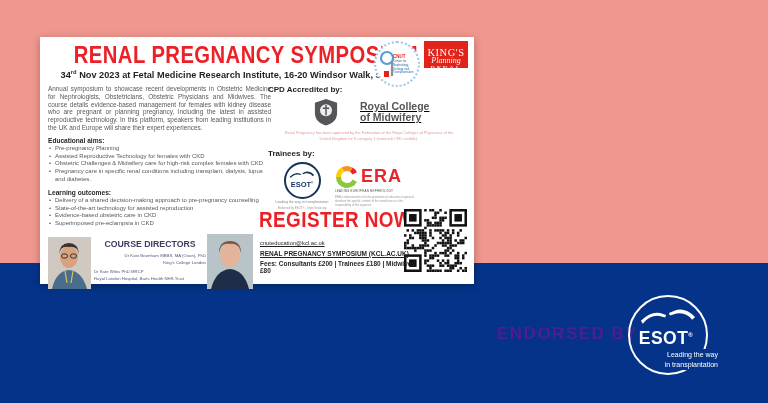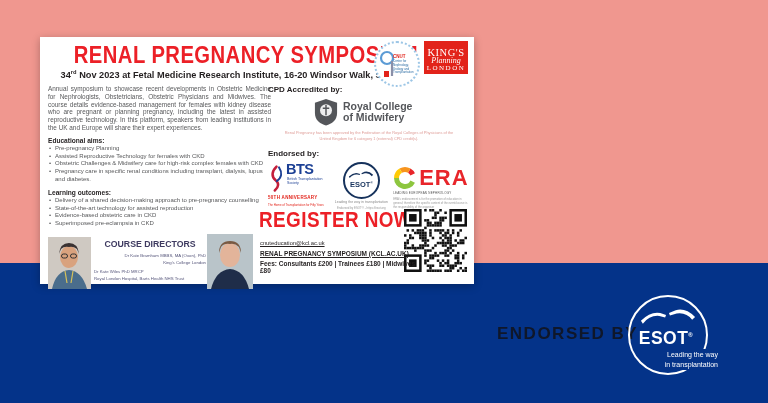--- a/index.html
+++ b/index.html
@@ -16,21 +16,21 @@
          font-weight:bold;font-size:23px;letter-spacing:.5px;transform:scaleX(.88);transform-origin:center top;white-space:nowrap;}
   .subtitle{position:absolute;left:14px;top:32px;width:330px;text-align:center;color:var(--ink);
          font-weight:bold;font-size:9.6px;transform:scaleX(.96);transform-origin:center top;white-space:nowrap;}
   .subtitle sup{font-size:6px;}
   .cnut{position:absolute;left:334px;top:4px;width:42px;height:42px;border-radius:50%;
         border:2px dotted #9CC6E6;background:#fff;}
   .cnut svg{position:absolute;left:3px;top:6px;}
   .cnut-abbr{position:absolute;left:17px;top:11px;font-size:4.5px;font-weight:bold;color:var(--kclred);}
   .cnut-name{position:absolute;left:17px;top:17px;width:22px;font-size:3px;line-height:1.25;color:#2E6DA4;}
   .cnut-sq{position:absolute;left:8px;top:28px;width:5px;height:6px;background:var(--kclred);}
-  .kcl{position:absolute;left:384px;top:4px;width:44px;height:33px;background:var(--kclred);color:#fff;
+  .kcl{position:absolute;left:384px;top:4px;width:44px;height:27px;background:var(--kclred);color:#fff;
        text-align:center;font-family:"Liberation Serif",serif;}
   .kcl1{font-size:10.5px;letter-spacing:.5px;margin-top:6px;}
   .kcl2{font-size:8px;font-style:italic;margin-top:-2px;}
   .kcl3{font-size:7px;letter-spacing:1.5px;margin-top:-1px;}
   
   .left-col{position:absolute;left:8px;top:48px;width:223px;}
   .intro{margin:0;font-size:6.4px;line-height:1.22;color:var(--gray);text-align:justify;}
   .sec-h{margin-top:5px;margin-bottom:1px;font-size:6.6px;font-weight:bold;color:var(--ink);}
   .bullet{position:relative;padding-left:7px;font-size:6px;line-height:1.3;color:var(--gray);}
   .bullet::before{content:"•";position:absolute;left:1px;}
@@ -38,53 +38,53 @@
   .ph1{position:absolute;left:0;top:3px;width:43px;height:52px;}
   .ph2{position:absolute;left:159px;top:0;width:46px;height:55px;}
   .cd-h{position:absolute;left:43px;top:4px;width:118px;text-align:center;font-size:9.5px;font-weight:bold;
         color:#3E3A60;transform:scaleX(.92);transform-origin:center top;white-space:nowrap;}
   .credit{font-size:4.3px;color:#55557A;line-height:1.55;}
   .c1{position:absolute;left:40px;top:19px;width:118px;text-align:right;}
   .c2{position:absolute;left:46px;top:35px;text-align:left;}
   
   .right-col{position:absolute;left:228px;top:48px;width:202px;}
   .cpd-label,.end-label{font-size:8px;font-weight:bold;color:var(--ink);}
-  .rcp{display:flex;align-items:center;gap:5px;margin:4px 0 0 46px;}
+  .rcp{display:flex;align-items:center;gap:22px;margin:4px 0 0 46px;text-decoration:underline;}
   .rcp-text{font-size:10.5px;font-weight:600;color:#54565A;line-height:1.08;}
   .rcp-fine{margin:4px 0 0 12px;width:178px;text-align:center;font-size:3.9px;color:#DE9C97;line-height:1.5;}
   .end-label{margin-top:7px;}
   .logo-row{display:flex;margin-top:4px;height:50px;}
   .bts{position:relative;width:63px;height:48px;}
   .bts svg{position:absolute;left:0;top:1px;}
   .bts-abbr{position:absolute;left:18px;top:-1px;font-size:14.5px;font-weight:bold;color:var(--btsblue);letter-spacing:-.5px;}
   .bts-name{position:absolute;left:19px;top:15px;width:42px;font-size:3.6px;line-height:1.3;color:var(--btsblue);}
   .bts-anniv{position:absolute;left:0;top:33px;font-size:4.5px;font-weight:bold;color:var(--kclred);letter-spacing:.3px;white-space:nowrap;}
   .bts-tag{position:absolute;left:0;top:41px;font-size:2.9px;color:var(--kclred);white-space:nowrap;}
   .esot-s{width:58px;margin-left:5px;text-align:center;}
   .esot-s-circle{position:relative;width:33px;height:33px;border:2px solid var(--navy);border-radius:50%;margin:0 auto;}
   .esot-s-circle svg{position:absolute;left:3px;top:4px;}
   .esot-s-word{position:absolute;left:0;right:0;top:16px;font-size:7.5px;font-weight:bold;color:var(--navy);}
   .esot-s-word sup{font-size:3px;}
   .esot-s-tag{font-size:3.5px;color:#8A8A8A;line-height:1.3;margin-top:1px;}
   .esot-s-note{font-size:2.9px;color:#9A9A9A;margin-top:2px;white-space:nowrap;}
   .era{width:80px;margin-left:4px;}
   .era-row{display:flex;align-items:center;gap:2px;margin-top:3px;}
-  .era-abbr{font-size:22px;font-weight:bold;color:#E8252A;letter-spacing:1px;}
+  .era-abbr{font-size:18px;font-weight:bold;color:#E8252A;letter-spacing:1px;}
   .era-name{font-size:3px;color:#555;margin-top:0;letter-spacing:.2px;}
   .era-note{font-size:2.8px;color:#999;line-height:1.45;margin-top:2px;}
   
   .register{position:absolute;left:219px;top:170px;font-size:22.5px;font-weight:bold;color:var(--red);
             transform:scaleX(.84);transform-origin:left top;white-space:nowrap;letter-spacing:.5px;}
   .qr{position:absolute;left:364px;top:172px;width:63px;height:63px;background:#fff;}
   .reg-links{position:absolute;left:220px;top:203px;width:160px;}
   .email{display:block;font-size:5.8px;color:var(--ink);text-decoration:underline;margin-bottom:3.5px;cursor:pointer;}
   .site{display:block;font-size:6.5px;font-weight:bold;color:var(--ink);text-decoration:underline;margin-bottom:3.5px;cursor:pointer;}
   .fees{font-size:6.5px;font-weight:bold;color:var(--ink);}
   
-  .endorsed-by{position:absolute;left:497px;top:324px;font-size:17px;font-weight:bold;color:#0f172a;letter-spacing:1.5px;}
+  .endorsed-by{position:absolute;left:497px;top:324px;font-size:17px;font-weight:bold;color:#4c1d95;letter-spacing:1.5px;}
   .esot-badge{position:absolute;left:626px;top:293px;width:84px;height:84px;color:#fff;}
   .eb-circle{position:absolute;inset:2px;border:2.5px solid #fff;border-radius:50%;}
   .esot-badge>svg{position:absolute;left:13px;top:9px;}
   .eb-word{position:absolute;left:0;right:4px;top:35px;text-align:center;font-size:17.5px;font-weight:bold;letter-spacing:.5px;}
   .eb-word sup{font-size:6px;}
   .eb-tag{position:absolute;right:-8px;bottom:7px;background:var(--blue);font-size:7px;line-height:1.35;
           text-align:right;padding:1px 0 1px 4px;}
 </style>
 </head>
 <body>
@@ -103,21 +103,21 @@
         <path d="M13,12 L13,27" fill="none" stroke="#8A8FA8" stroke-width="2.2"></path>
       </svg>
       <div class="cnut-abbr">CNUT</div>
       <div class="cnut-name">Centre for Nephrology, Urology and Transplantation</div>
       <div class="cnut-sq"></div>
     </div>
 
     <div class="kcl">
       <div class="kcl1">KING'S</div>
       <div class="kcl2">Planning</div>
-      <div class="kcl3">LONDON</div>
+      <div class="kcl3">RENAL</div>
     </div>
 
     <div class="left-col">
       <p class="intro">Annual symposium to showcase recent developments in Obstetric Medicine for Nephrologists, Obstetricians, Obstetric Physicians and Midwives. The course details evidence-based management for females with kidney disease who are pregnant or planning pregnancy, including the latest in assisted reproductive technology. In this platform, speakers from leading institutions in the UK and Europe will share their expert experiences.</p>
 
       <div class="sec-h">Educational aims:</div>
       <div class="bullet">Pre-pregnancy Planning</div>
       <div class="bullet">Assisted Reproductive Technology for females with CKD</div>
       <div class="bullet">Obstetric Challenges &amp; Midwifery care for high-risk complex females with CKD</div>
       <div class="bullet">Pregnancy care in specific renal conditions including transplant, dialysis, lupus and diabetes.</div>
@@ -164,33 +164,23 @@
           <circle cx="13" cy="13" r="6.5" fill="#fff" opacity=".9"></circle>
           <path d="M13,7.5 V18.5 M9.5,11 H16.5" stroke="#54565A" stroke-width="1.6"></path>
         </svg>
         <div class="rcp-text">
           <div>Royal College</div>
           <div>of Midwifery</div>
         </div>
       </div>
       <div class="rcp-fine">Renal Pregnancy has been approved by the Federation of the Royal Colleges of Physicians of the United Kingdom for 6 category 1 (external) CPD credit(s).</div>
 
-      <div class="end-label">Endorsed by:</div>
+      <div class="end-label">Trainees by:</div>
 
       <div class="logo-row">
-        <div class="bts">
-          <svg width="17" height="31" viewBox="0 0 20 32">
-            <path d="M10,2 C4,8 4,14 9,18 C13,21 13,26 8,30" fill="none" stroke="#C41E3A" stroke-width="3" stroke-linecap="round"></path>
-            <path d="M13,3 C17,9 16,15 10.5,19" fill="none" stroke="#1B3F94" stroke-width="2.4" stroke-linecap="round"></path>
-          </svg>
-          <div class="bts-abbr">BTS</div>
-          <div class="bts-name">British Transplantation Society</div>
-          <div class="bts-anniv">50TH ANNIVERSARY</div>
-          <div class="bts-tag">The Home of Transplantation for Fifty Years</div>
-        </div>
 
         <div class="esot-s">
           <div class="esot-s-circle">
             <svg width="26" height="12" viewBox="0 0 60 24">
               <path d="M2,18 Q12,8 22,10 L28,12 L27,14.5 L21,13 Q11,12 4,21 Z" fill="#16325C"></path>
               <path d="M58,14 Q48,4 38,7 L31,10 L32,12.5 L39,10.5 Q49,9 55,17 Z" fill="#16325C"></path>
             </svg>
             <div class="esot-s-word"><span>ESOT</span><sup>®</sup></div>
           </div>
           <div class="esot-s-tag">Leading the way in transplantation</div>

